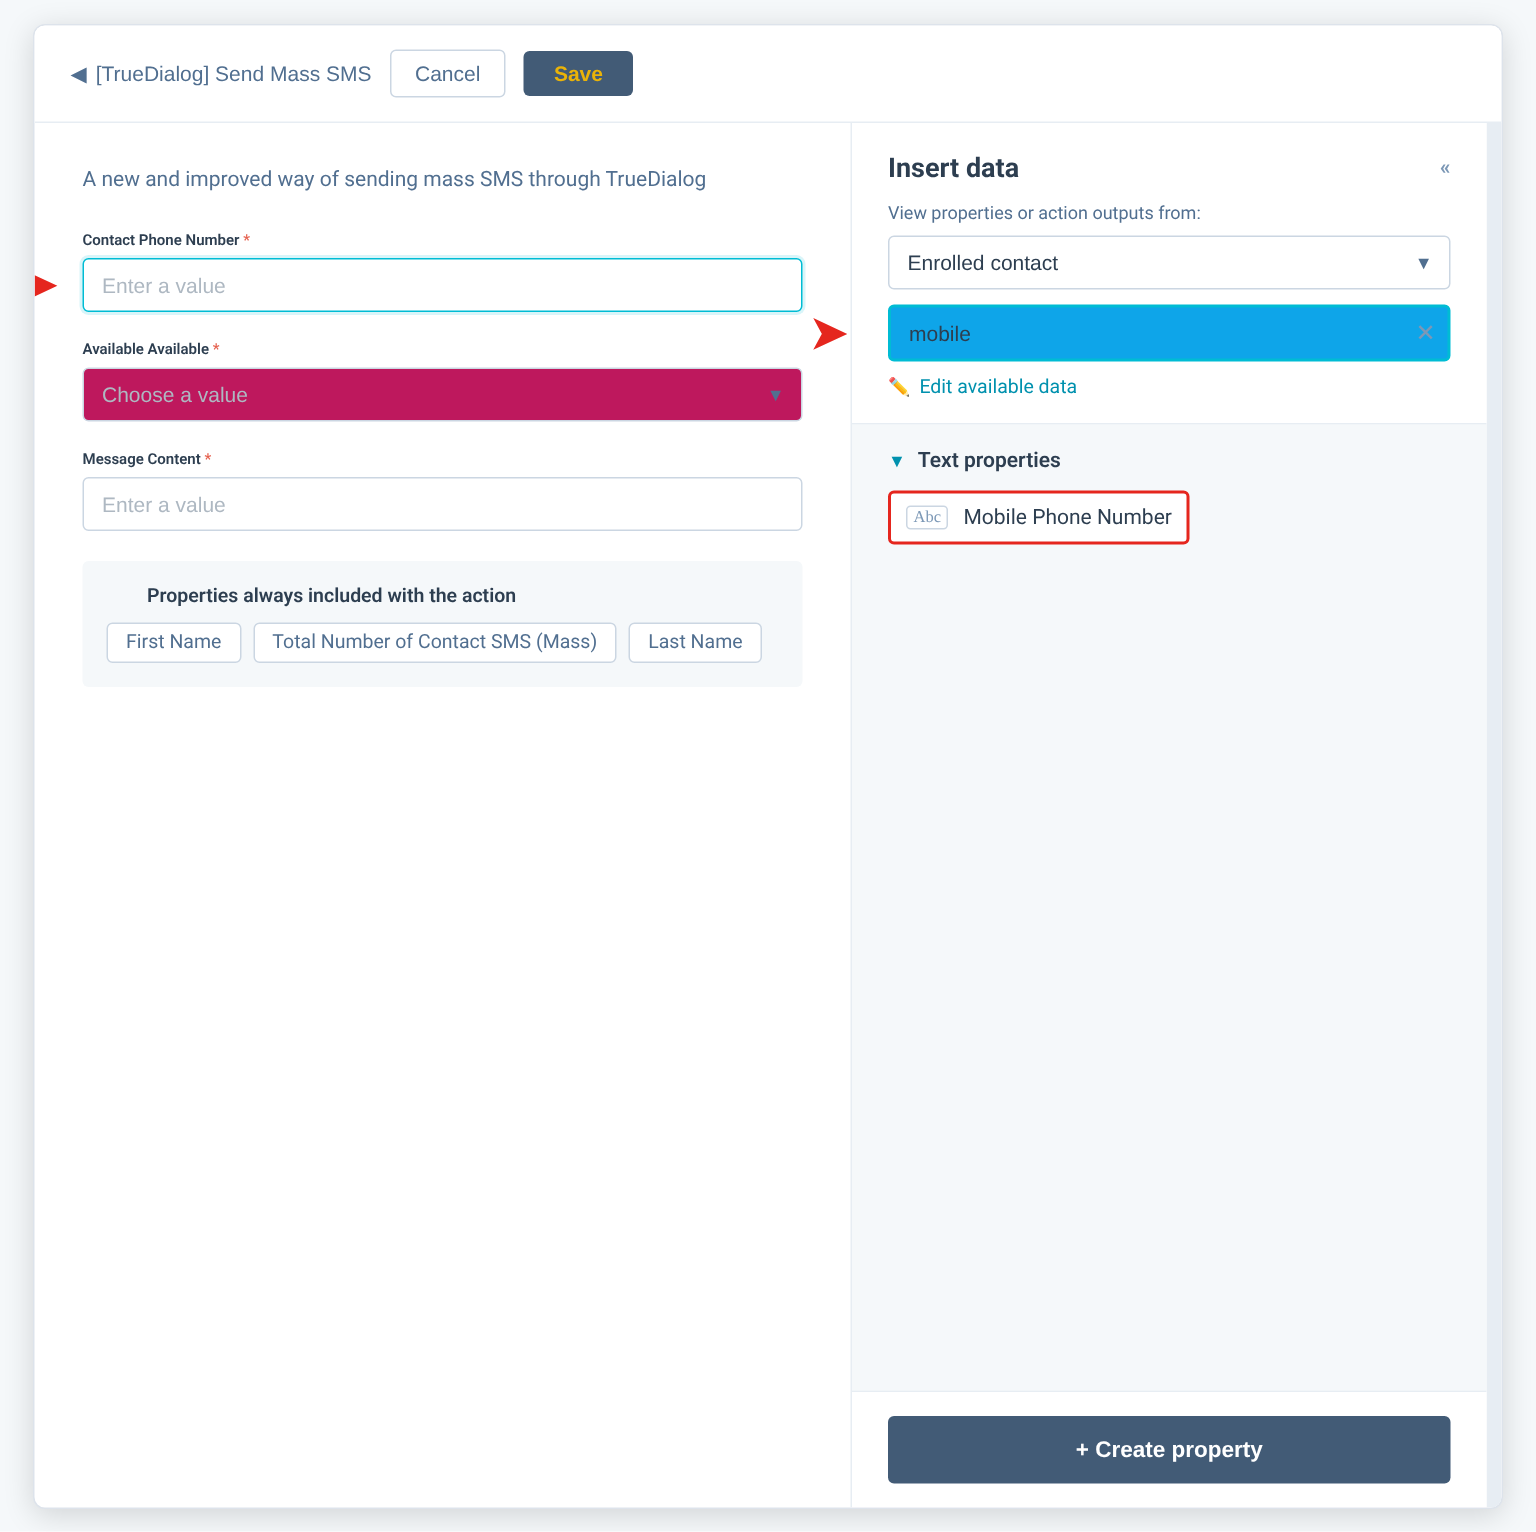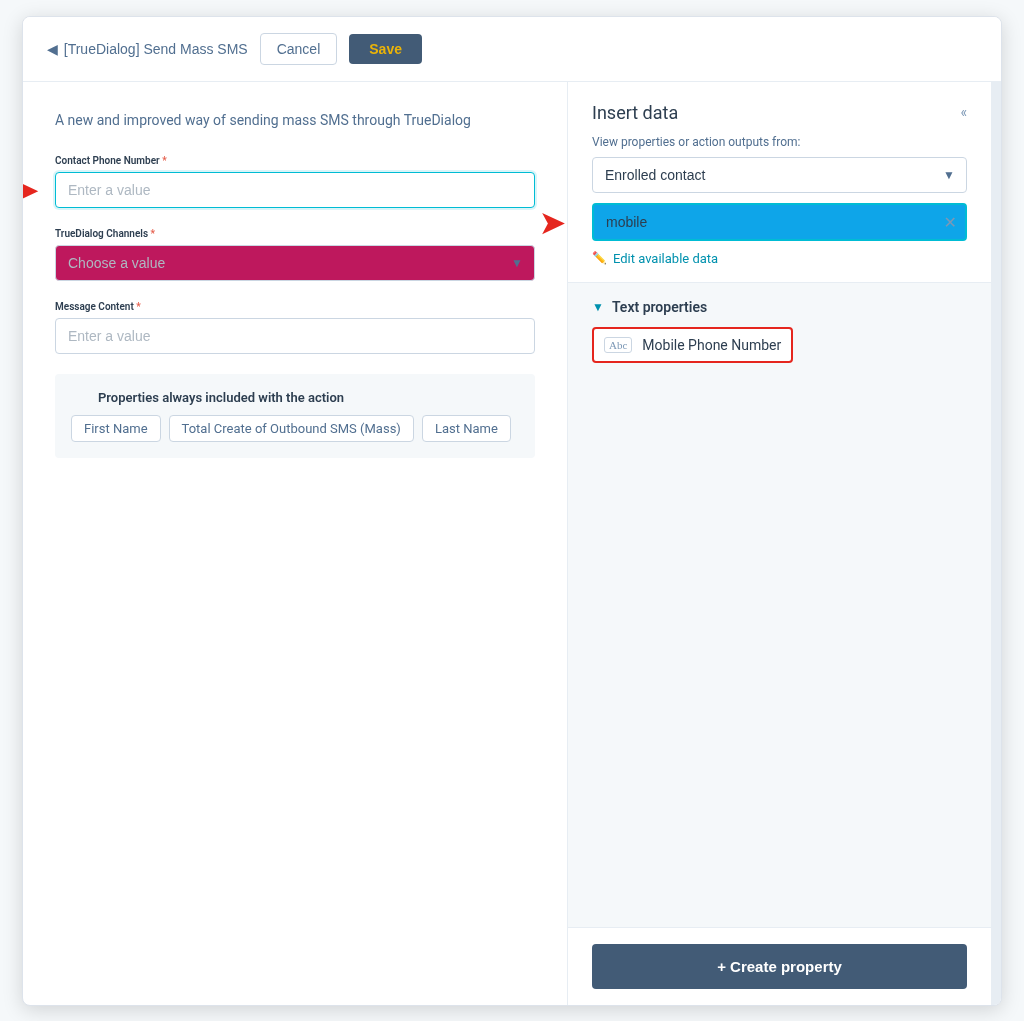--- a/index.html
+++ b/index.html
@@ -174,21 +174,21 @@
       background: #f5f8fa;
       position: relative;
     }
     .right-panel-header {
       padding: 20px 24px 16px;
       background: #fff;
       border-bottom: 1px solid #e7edf3;
     }
     .right-panel-title {
       font-size: 18px;
-      font-weight: 400;
+      font-weight: 700;
       color: #2d3e50;
       display: flex;
       align-items: center;
       justify-content: space-between;
       text-align: right;
     }
     .collapse-icon {
       color: #7c98b6;
       font-size: 14px;
       cursor: pointer;
@@ -358,42 +358,42 @@
         </div>
         <div class="field-wrapper-relative" style="position:relative;">
           
           <div style="position:absolute; left:-40px; top:50%; transform:translateY(-50%); color:#e5261e; font-size:28px; font-weight:bold;">➤</div>
           <input type="text" class="field-input active-field" placeholder="Enter a value" style="">
         </div>
       </div>
 
       <div class="field-group">
         <div class="field-label">
-          <span>TrueDialog Channels</span><span class="field-required"> *</span>
+          <span>Available Available</span><span class="field-required"> *</span>
         </div>
         <div class="field-select-wrapper">
           <select class="field-select">
             <option value="">Choose a value</option>
           </select>
           <span class="select-arrow">▼</span>
         </div>
       </div>
 
       <div class="field-group">
         <div class="field-label">
           <span>Message Content</span><span class="field-required"> *</span>
         </div>
         <input type="text" class="field-input" placeholder="Enter a value" style="">
       </div>
 
       <div class="properties-section">
         <div class="properties-section-label">Properties always included with the action</div>
         <div class="property-tags">
           <span class="property-tag">First Name</span>
-          <span class="property-tag">Total Create of Outbound SMS (Mass)</span>
+          <span class="property-tag">Total Number of Contact SMS (Mass)</span>
           <span class="property-tag">Last Name</span>
         </div>
       </div>
     </div>
 
     <div class="right-panel">
       <div class="right-panel-header">
         <div class="right-panel-title">
           <span>Insert data</span>
           <span class="collapse-icon">«</span>

